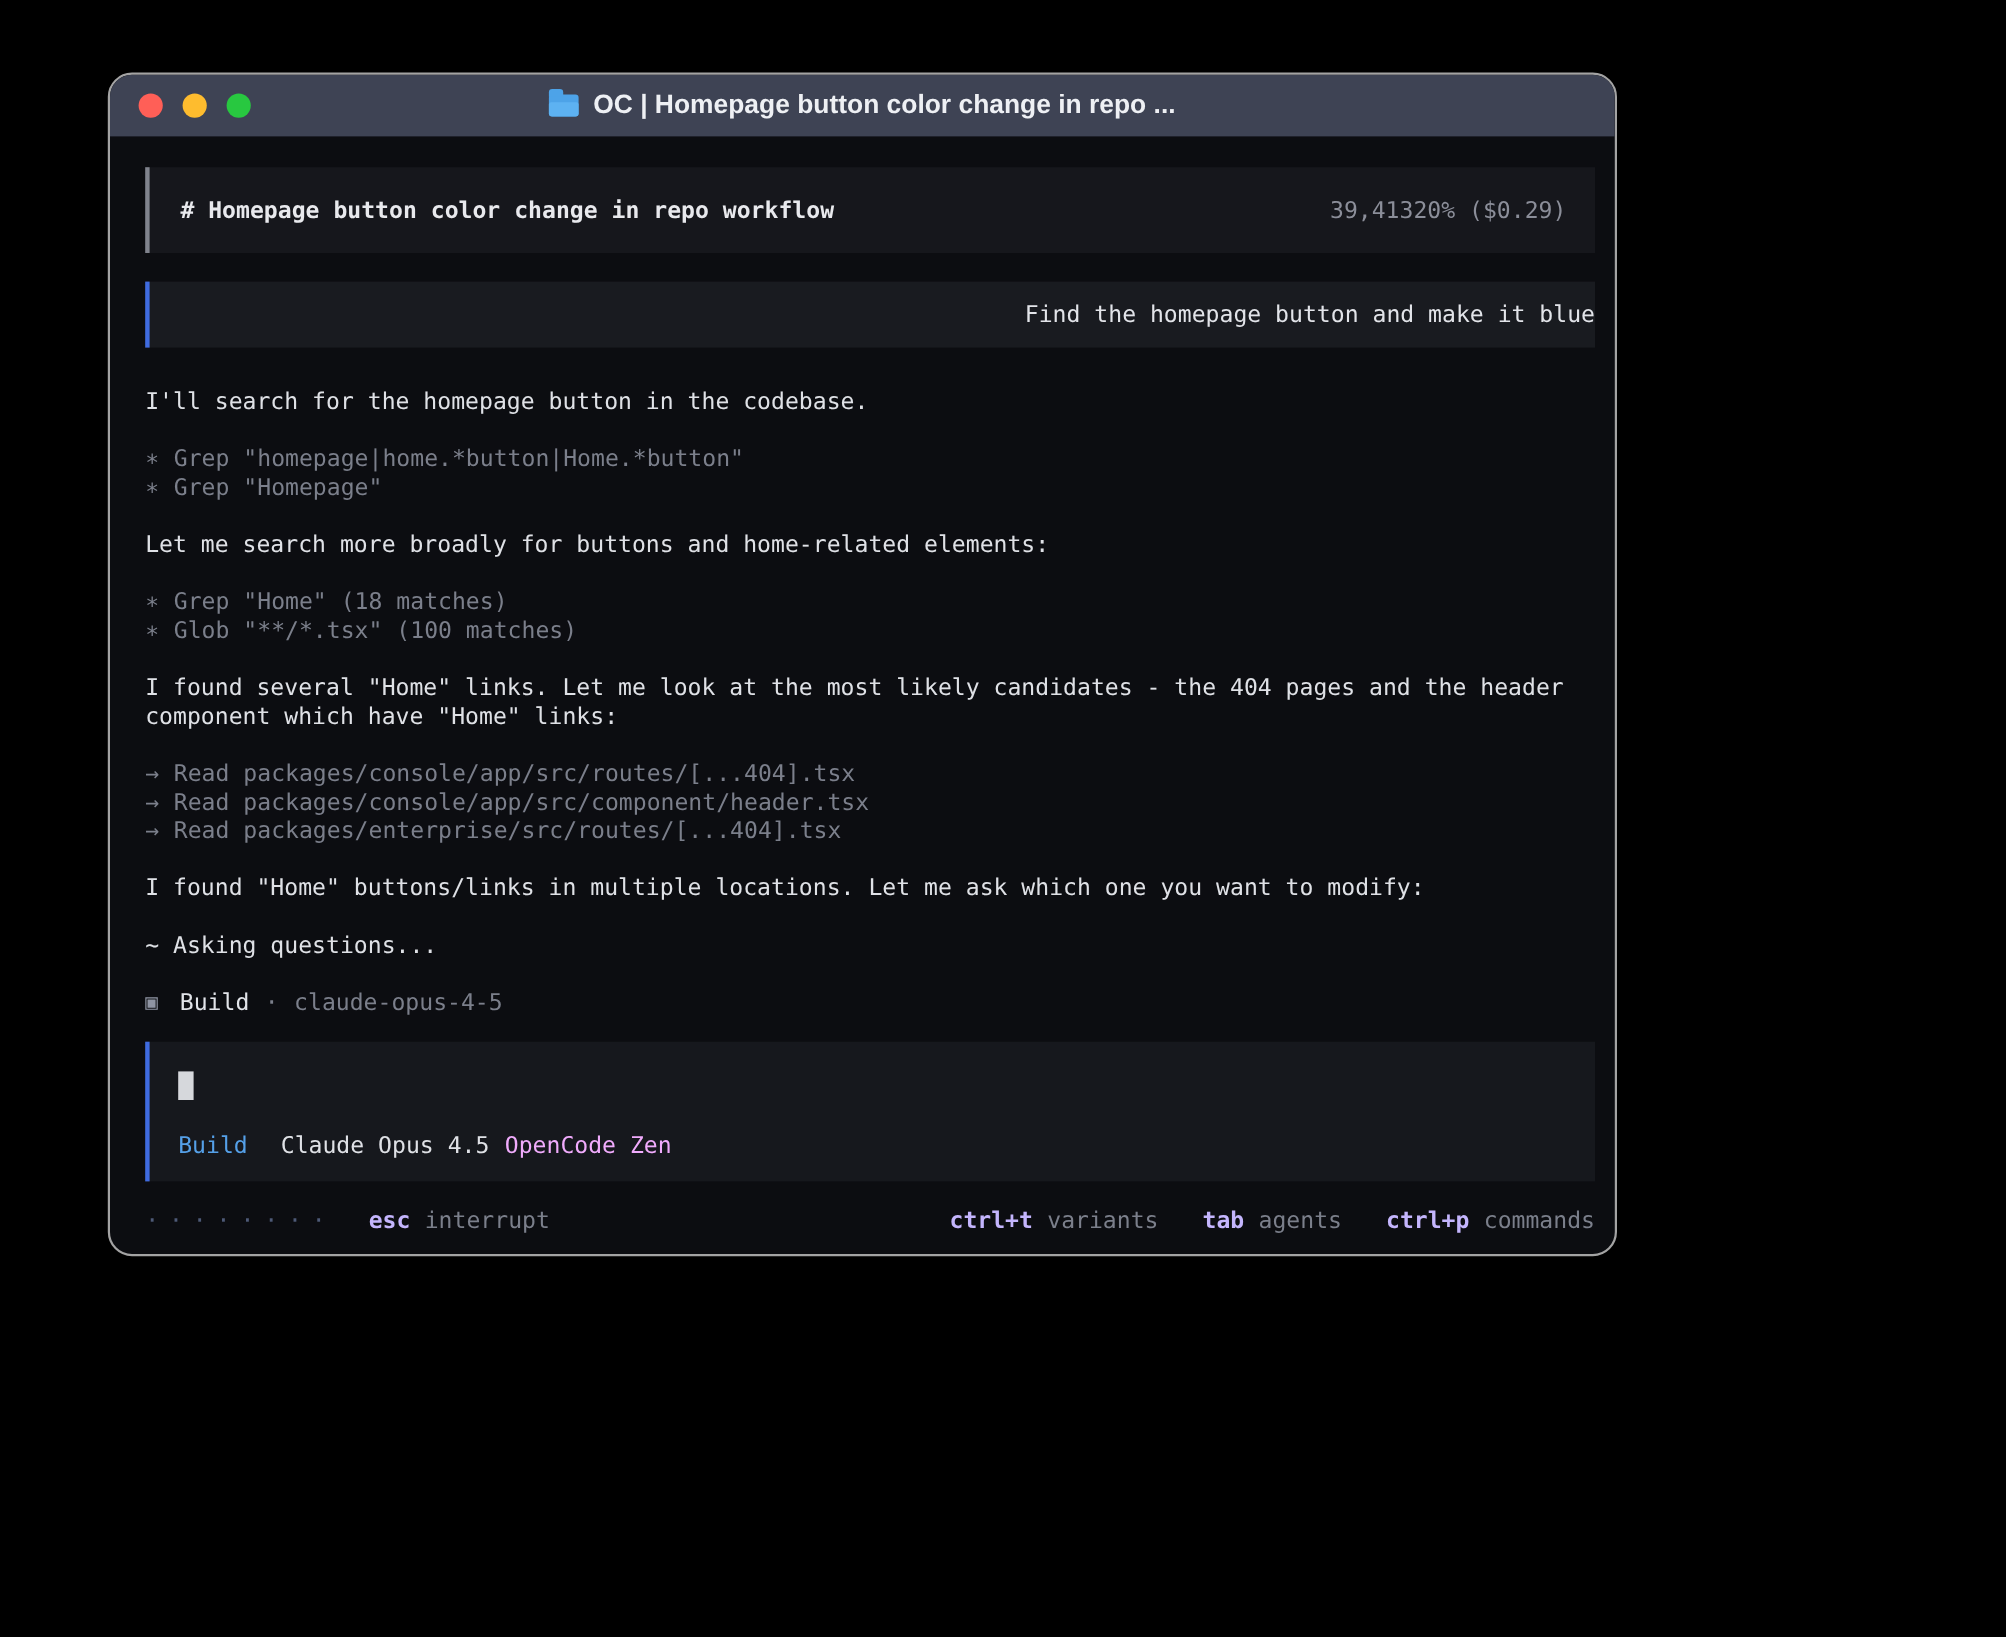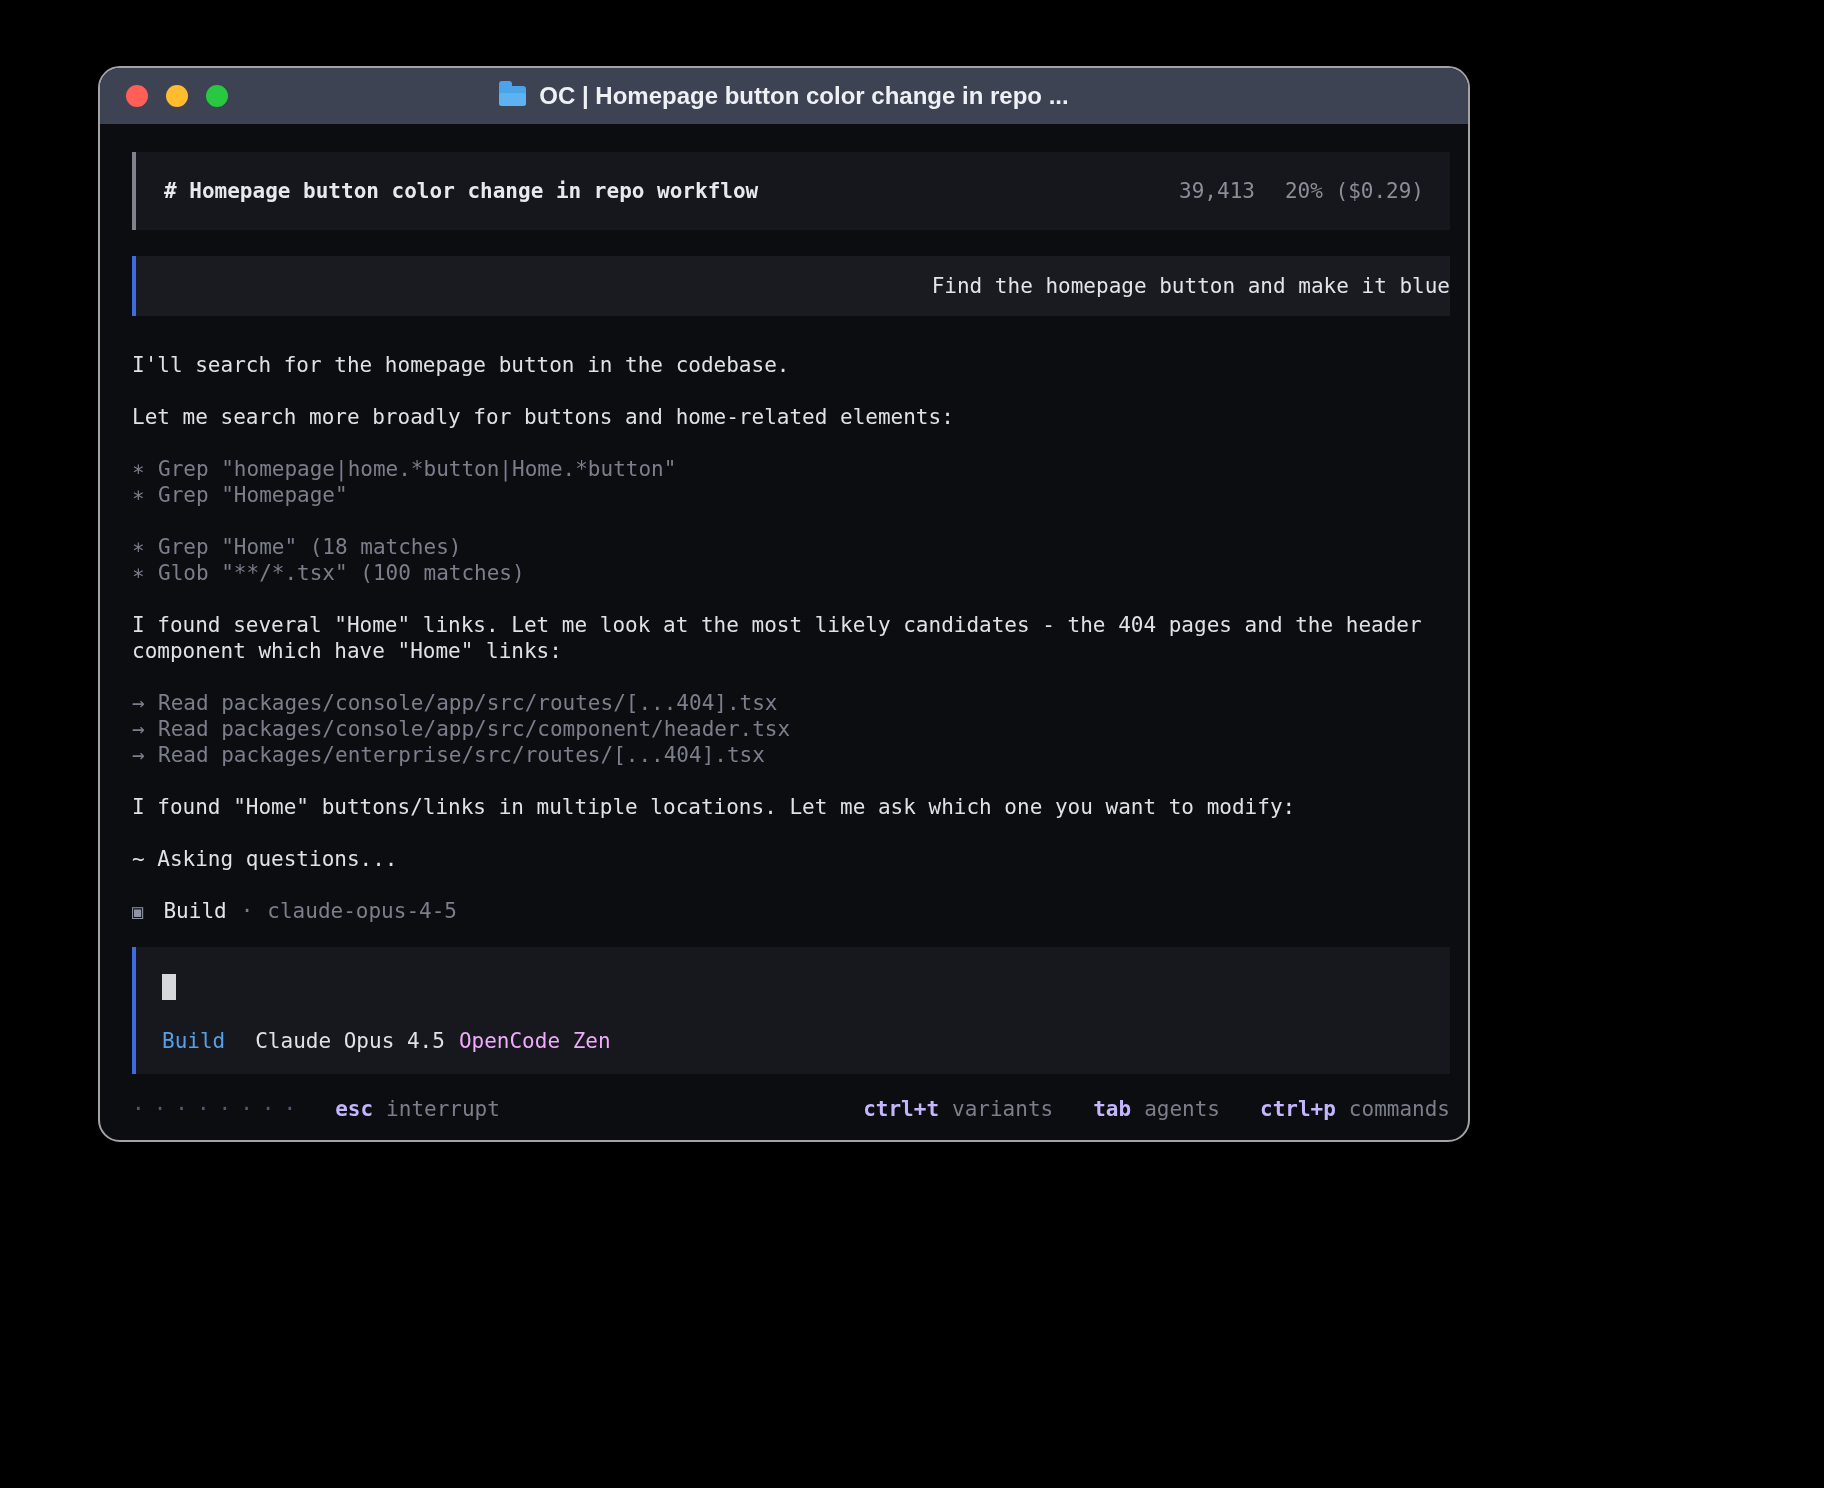--- a/index.html
+++ b/index.html
@@ -34,21 +34,21 @@
 
   
   .content { flex:1; padding:28px 18px 18px 32px; display:flex; flex-direction:column;
              font-size:21px; line-height:26px; color:#dfe1e6; }
 
   .session-header {
     background:#16171c; border-left:4px solid #80838d; height:78px; flex:0 0 auto;
     display:flex; align-items:center; justify-content:space-between; padding:0 26px 0 28px;
   }
   .session-title { font-weight:bold; color:#e8e9ed; }
-  .session-stats { color:#8b8e99; display:flex; gap:30px; }
+  .session-stats { color:#8b8e99; display:flex; }
 
   .user-message {
     margin-top:26px; background:#191b20; border-left:4px solid #3f6be0; height:60px; flex:0 0 auto;
     display:flex; align-items:center; padding-left:30px; color:#e2e4e9;justify-content:flex-end;
   }
 
   .transcript { margin-top:36px; }
   .block { margin-bottom:26px; }
   .para { color:#dfe1e6; }
   .tool-line { color:#7b7f8b; }
@@ -110,30 +110,30 @@
     </div>
 
     <div class="user-message">
       <span>Find the homepage button and make it blue</span>
     </div>
 
     <div class="transcript">
 
       <div class="block para">I'll search for the homepage button in the codebase.</div>
 
+      <div class="block">
+        <div class="tool-line">
+          <span class="prefix">∗</span><span>Grep "homepage|home.*button|Home.*button"</span>
+        </div>
+        <div class="tool-line">
+          <span class="prefix">∗</span><span>Grep "Homepage"</span>
+        </div>
+      </div>
+
       <div class="block para">Let me search more broadly for buttons and home-related elements:</div>
-
-      <div class="block">
-        <div class="tool-line">
-          <span class="prefix">∗</span><span>Grep "homepage|home.*button|Home.*button"</span>
-        </div>
-        <div class="tool-line">
-          <span class="prefix">∗</span><span>Grep "Homepage"</span>
-        </div>
-      </div>
 
       <div class="block">
         <div class="tool-line">
           <span class="prefix">∗</span><span>Grep "Home" (18 matches)</span>
         </div>
         <div class="tool-line">
           <span class="prefix">∗</span><span>Glob "**/*.tsx" (100 matches)</span>
         </div>
       </div>
 

